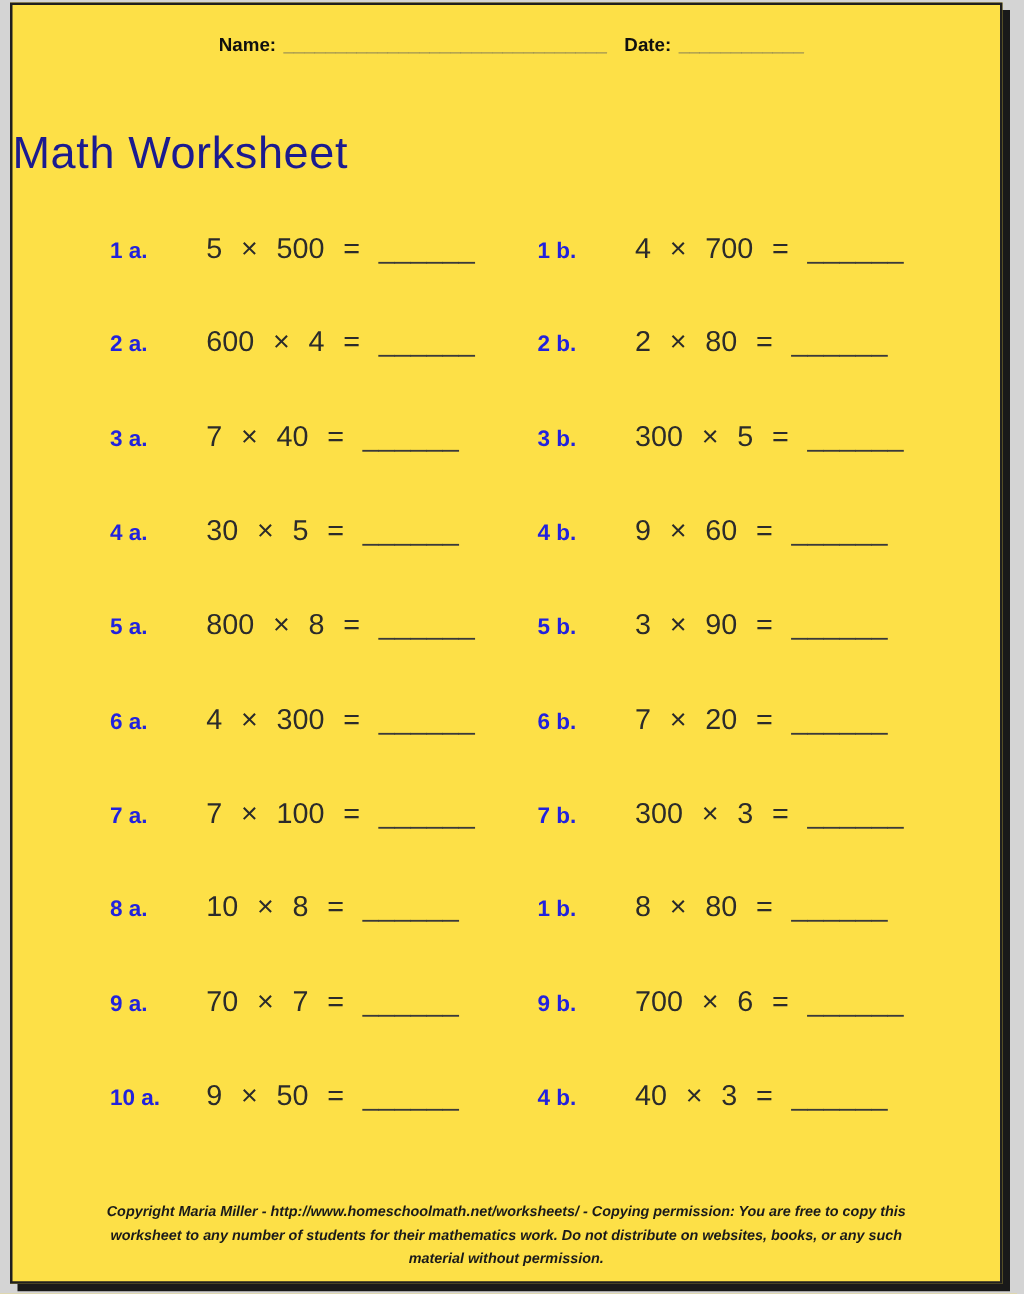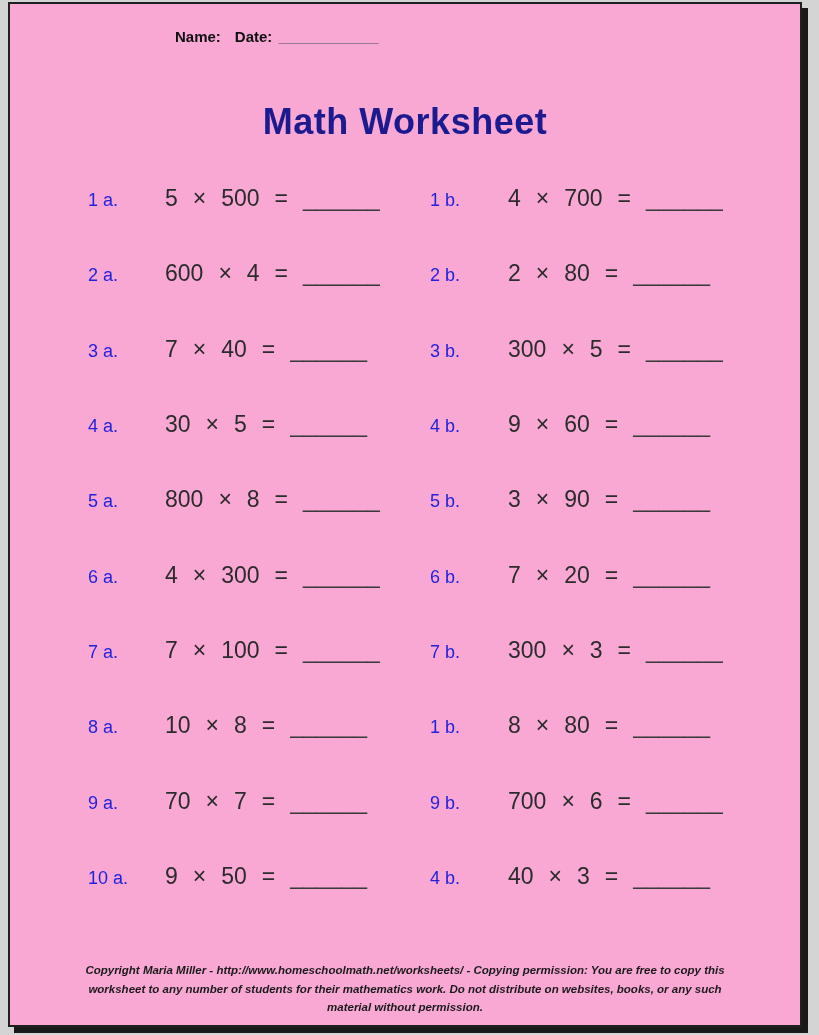--- a/index.html
+++ b/index.html
@@ -10,21 +10,21 @@
     position: relative;
     font-family: "Liberation Sans", sans-serif;
     overflow: hidden;
   }
   .page {
     position: absolute;
     left: 8px;
     top: 2px;
     width: 790px;
     height: 1021px;
-    background: #f9a8d4;
+    background: #fde047;
     border: 2px solid #1f1f1f;
     box-shadow: 6px 6px 0 #191919;
   }
   .header {
     position: absolute;
     top: 24px;
     left: 165px;
     display: flex;
     align-items: baseline;
     white-space: nowrap;
@@ -36,42 +36,41 @@
     color: #5a5a5a;
     font-weight: bold;
     margin-left: 6px;
   }
   .date-label { margin-left: 14px; }
   .title {
     position: absolute;
     top: 97px;
     left: 0;
     width: 100%;
-    text-align: center;
     font-size: 36px;
-    font-weight: bold;
+    font-weight: normal;
     color: #1b1b8f;
     letter-spacing: 0.5px;
   }
   .problems {
     position: absolute;
     top: 157px;
     left: 0;
     width: 100%;
   }
   .row {
     height: 75.3px;
     display: grid;
     grid-template-columns: 77px 265px 78px auto;
     padding-left: 78px;
     align-items: center;
   }
   .num {
     font-size: 18px;
-    font-weight: normal;
+    font-weight: bold;
     color: #2222dd;
     position: relative;
     top: 2px;
   }
   .prob {
     display: flex;
     align-items: baseline;
     gap: 15px;
     font-size: 23px;
     color: #2b2b2b;
@@ -91,20 +90,21 @@
     font-weight: bold;
   }
 </style>
 </head>
 <body>
 
 <div class="page">
 
   <div class="header">
     <span>Name:</span>
+    <span class="blank-line">_______________________________</span>
     <span class="date-label">Date:</span>
     <span class="blank-line">____________</span>
   </div>
 
   <div class="title">Math Worksheet</div>
 
   <div class="problems">
 
     <div class="row">
       <span class="num">1 a.</span>

